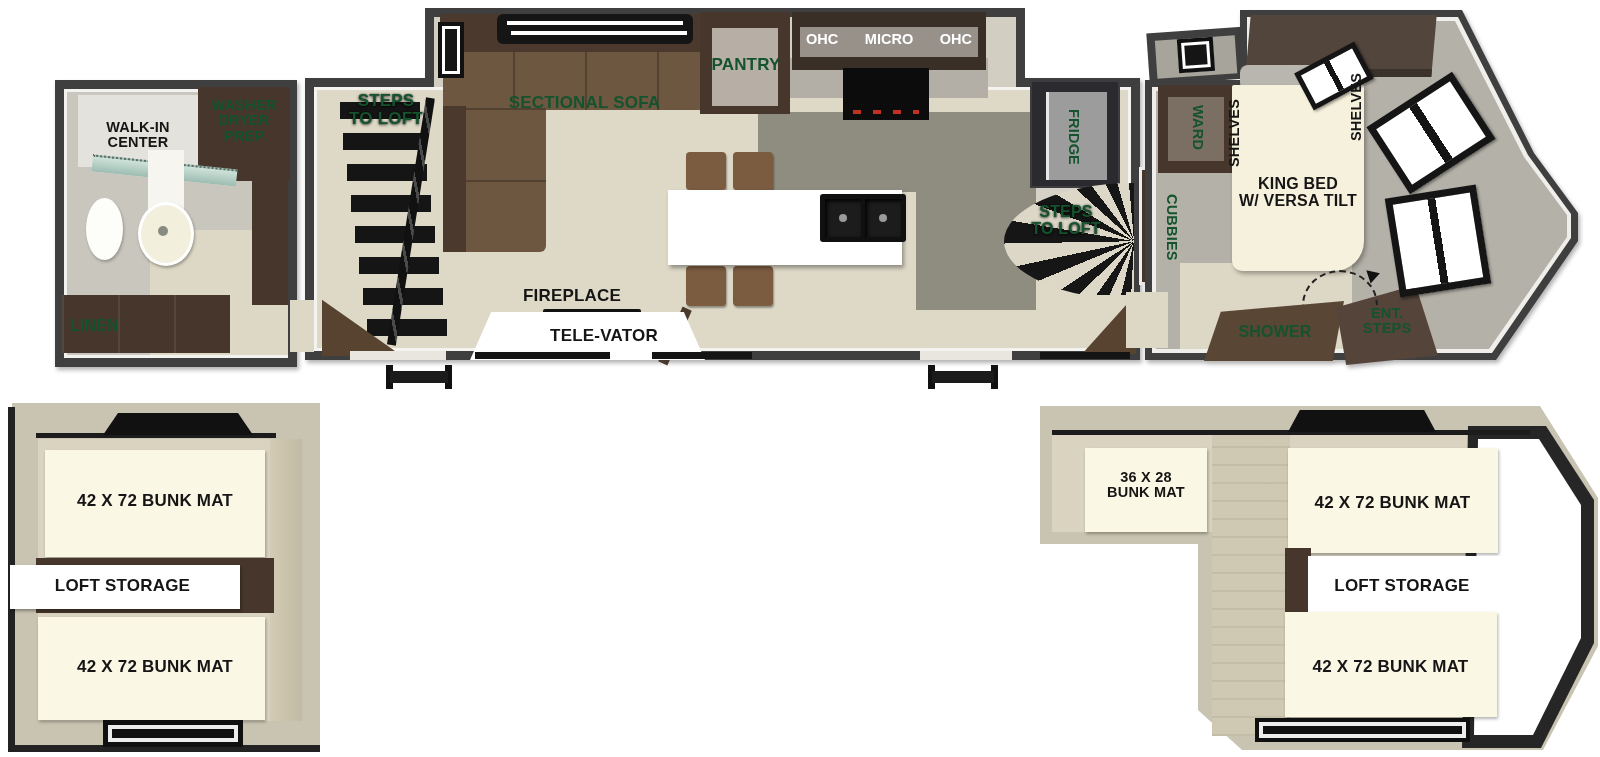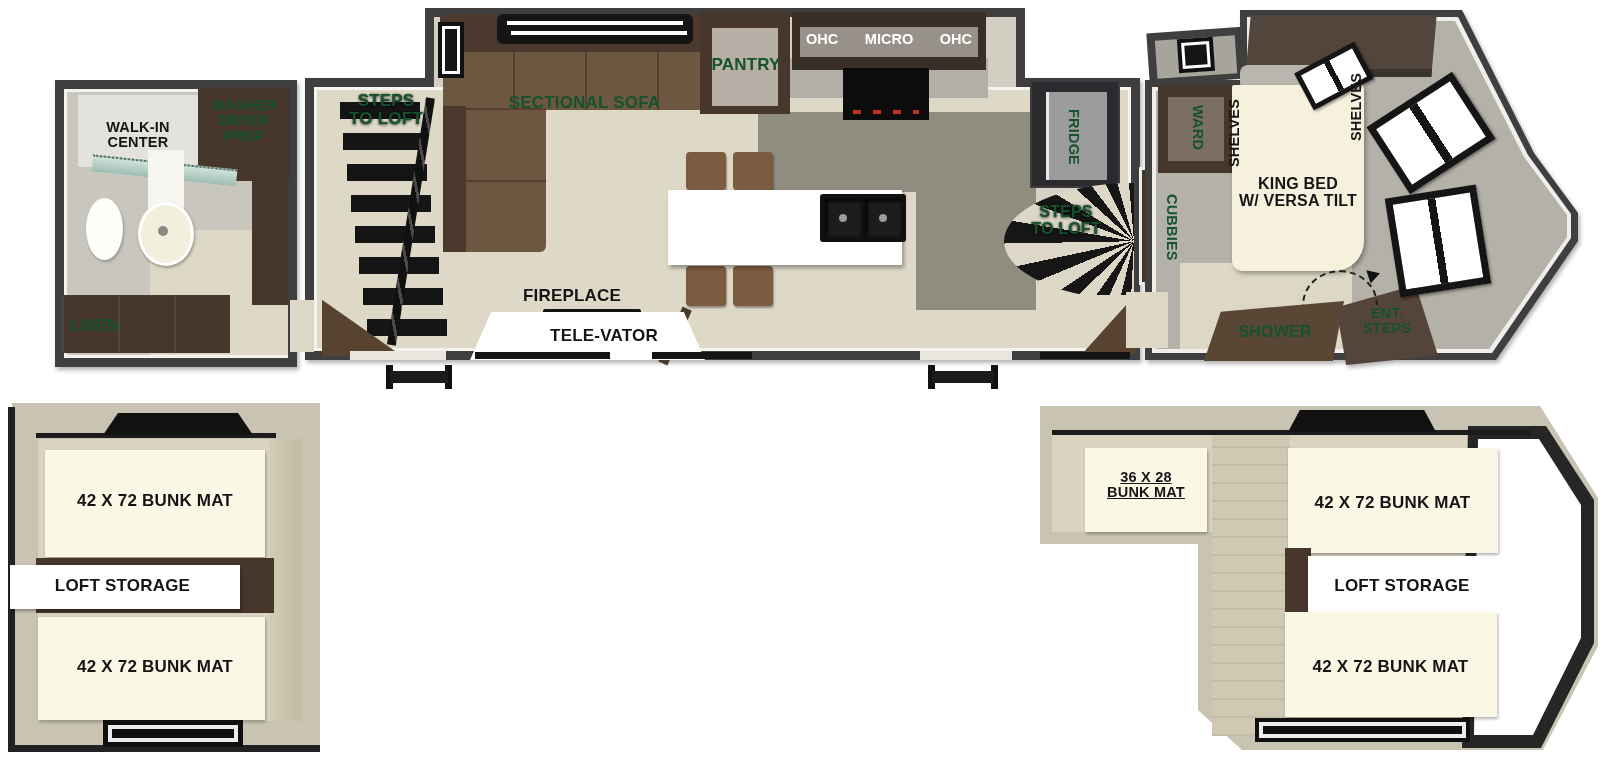--- a/index.html
+++ b/index.html
@@ -226,19 +226,19 @@
   <div class="lbl k f16" style="left:1230px;top:176px;width:136px;">KING BED
 W/ VERSA TILT</div>
   <div class="lbl w f16" style="left:1222px;top:324px;width:106px;">SHOWER</div>
   <div class="lbl w f15" style="left:1342px;top:306px;width:90px;">ENT.
 STEPS</div>
 
   <div class="lbl k f17" style="left:45px;top:492px;width:220px;">42 X 72 BUNK MAT</div>
   <div class="lbl k f17" style="left:15px;top:577px;width:215px;">LOFT STORAGE</div>
   <div class="lbl k f17" style="left:45px;top:658px;width:220px;">42 X 72 BUNK MAT</div>
 
-  <div class="lbl k f15" style="left:1085px;top:470px;width:122px;text-decoration:underline;">36 X 28
+  <div class="lbl k f15" style="left:1085px;top:470px;width:122px;">36 X 28
 BUNK MAT</div>
   <div class="lbl k f17" style="left:1290px;top:494px;width:205px;">42 X 72 BUNK MAT</div>
   <div class="lbl k f17" style="left:1302px;top:577px;width:200px;">LOFT STORAGE</div>
   <div class="lbl k f17" style="left:1288px;top:658px;width:205px;">42 X 72 BUNK MAT</div>
 
 </div>
 
 </body></html>

